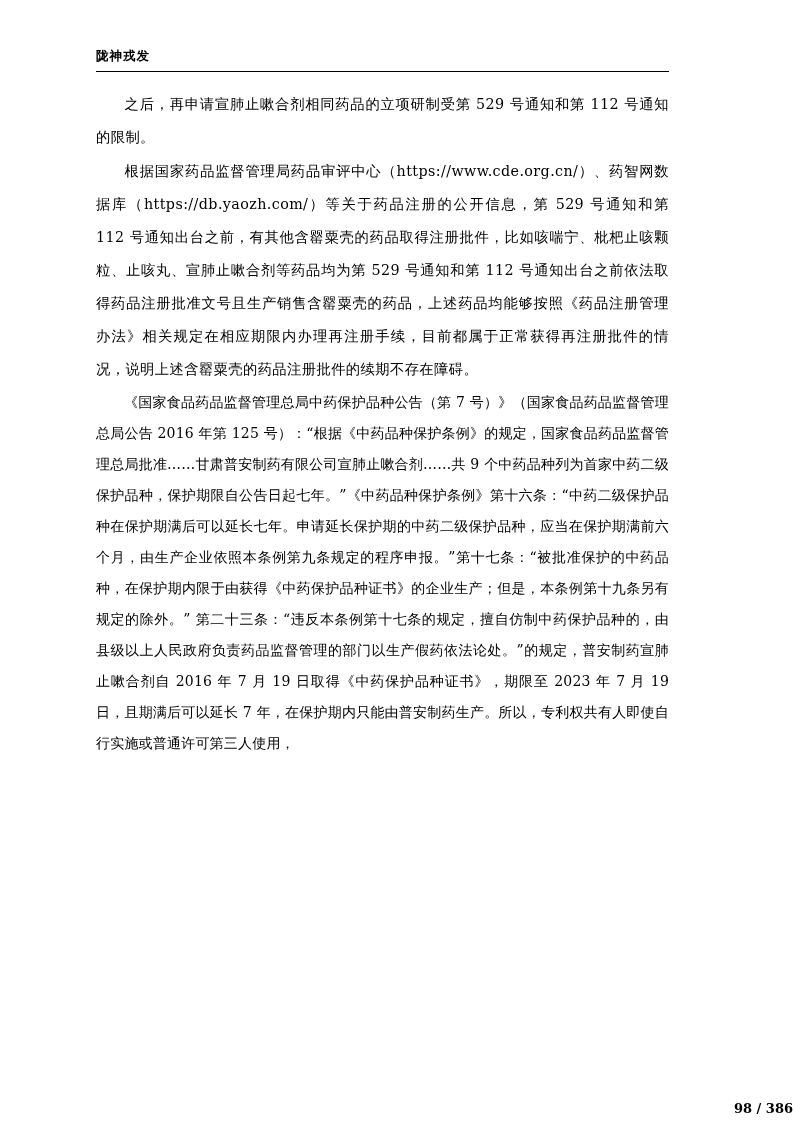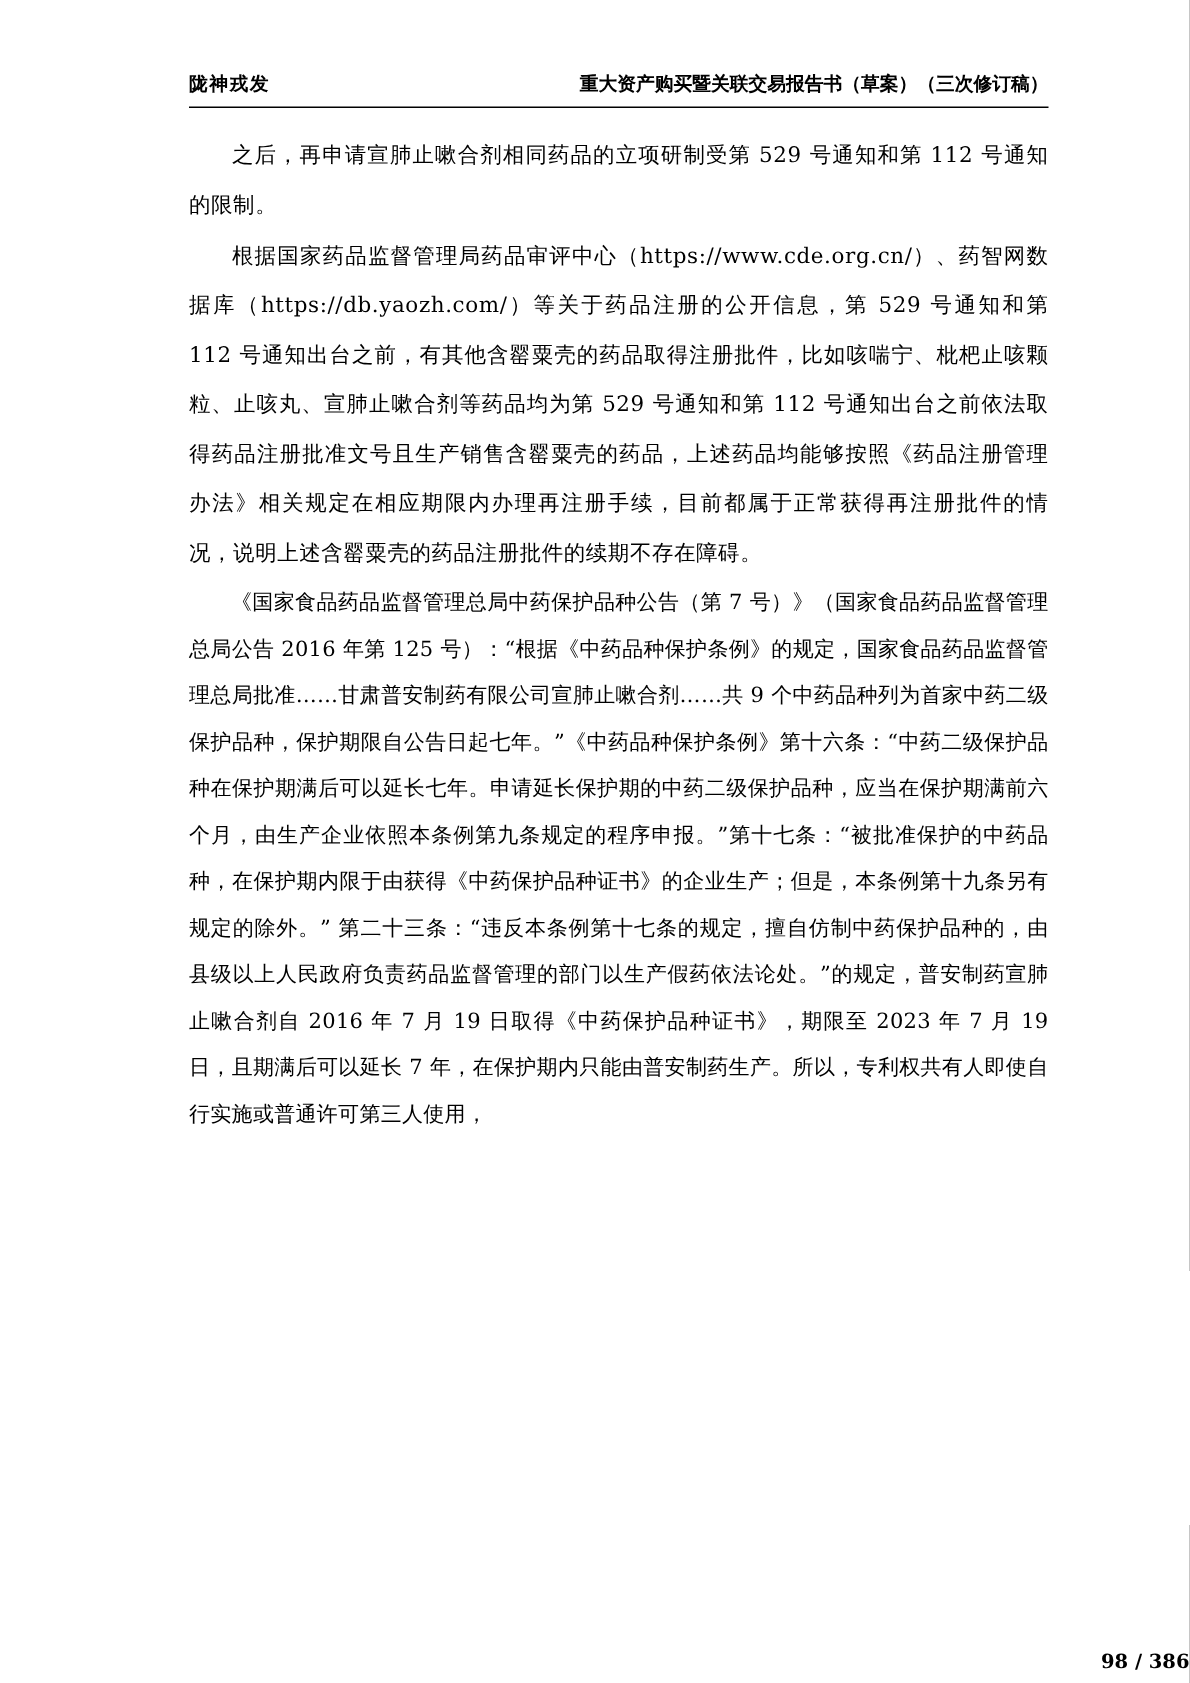--- a/index.html
+++ b/index.html
@@ -14,21 +14,21 @@
     position: relative;
     width: 793px;
     height: 1122px;
     background: #ffffff;
     margin: 0 auto;
     box-sizing: border-box;
     overflow: hidden;
   }
   .page-inner {
     position: absolute;
-    left: 126px;
+    left: 96px;
     top: 48px;
     width: 573px;
     height: 1030px;
   }
   .header {
     display: flex;
     justify-content: space-between;
     align-items: baseline;
     font-family: "DejaVu Serif", serif;
     font-weight: bold;
@@ -82,21 +82,20 @@
   }
 </style>
 </head>
 <body>
 
 <div class="page">
   <div class="page-inner">
 
     <div class="header">
       <span class="header-left">陇神戎发</span>
-      <span class="header-right">重大资产购买暨关联交易报告书（草案）（三次修订稿）</span>
     </div>
     <div class="rule"></div>
 
     <div class="body-text">
       <p class="para bold">之后，再申请宣肺止嗽合剂相同药品的立项研制受第 529 号通知和第 112 号通知的限制。</p>
       <p class="para bold">根据国家药品监督管理局药品审评中心（https://www.cde.org.cn/）、药智网数据库（https://db.yaozh.com/）等关于药品注册的公开信息，第 529 号通知和第 112 号通知出台之前，有其他含罂粟壳的药品取得注册批件，比如咳喘宁、枇杷止咳颗粒、止咳丸、宣肺止嗽合剂等药品均为第 529 号通知和第 112 号通知出台之前依法取得药品注册批准文号且生产销售含罂粟壳的药品，上述药品均能够按照《药品注册管理办法》相关规定在相应期限内办理再注册手续，目前都属于正常获得再注册批件的情况，说明上述含罂粟壳的药品注册批件的续期不存在障碍。</p>
       <p class="para normal">《国家食品药品监督管理总局中药保护品种公告（第 7 号）》（国家食品药品监督管理总局公告 2016 年第 125 号）：“根据《中药品种保护条例》的规定，国家食品药品监督管理总局批准……甘肃普安制药有限公司宣肺止嗽合剂……共 9 个中药品种列为首家中药二级保护品种，保护期限自公告日起七年。”《中药品种保护条例》第十六条：“中药二级保护品种在保护期满后可以延长七年。申请延长保护期的中药二级保护品种，应当在保护期满前六个月，由生产企业依照本条例第九条规定的程序申报。”第十七条：“被批准保护的中药品种，在保护期内限于由获得《中药保护品种证书》的企业生产；但是，本条例第十九条另有规定的除外。” 第二十三条：“违反本条例第十七条的规定，擅自仿制中药保护品种的，由县级以上人民政府负责药品监督管理的部门以生产假药依法论处。”的规定，普安制药宣肺止嗽合剂自 2016 年 7 月 19 日取得《中药保护品种证书》，期限至 2023 年 7 月 19 日，且期满后可以延长 7 年，在保护期内只能由普安制药生产。所以，专利权共有人即使自行实施或普通许可第三人使用，</p>
     </div>
 
   </div>

